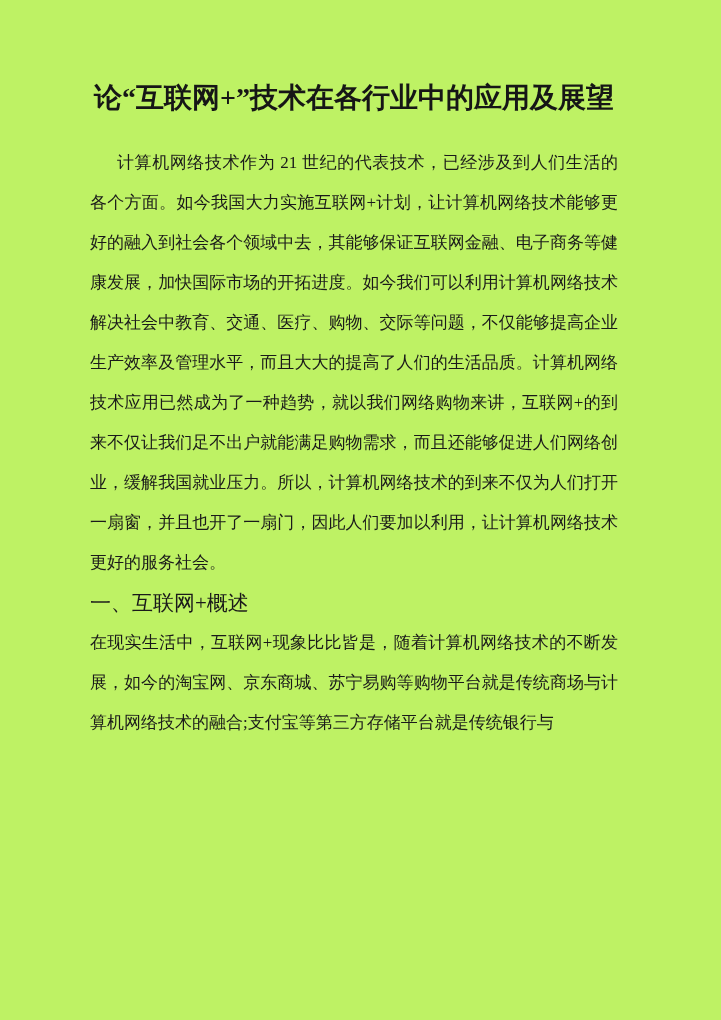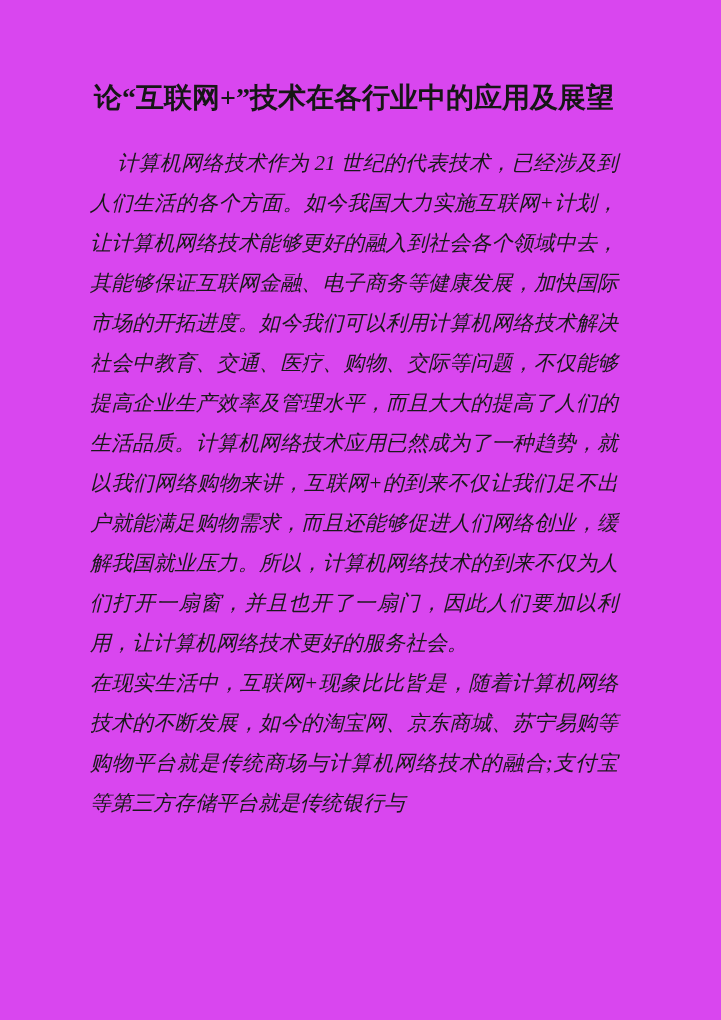--- a/index.html
+++ b/index.html
@@ -12,54 +12,54 @@
     height: 1020px;
     overflow: hidden;
     font-family: "Liberation Serif", "DejaVu Serif", serif;
     color: #1a1a1a;
   }
   .page {
     box-sizing: border-box;
     width: 721px;
     height: 1020px;
     padding: 71px 103px 0 90px;
-    background: #d946ef;
+    background: #bef264;
   }
   .doc-title {
     font-size: 28px;
     font-weight: bold;
     line-height: 54px;
     text-align: center;
     margin: 0 0 18px 0;
     color: #161616;
   }
   .para {
-    font-size: 21px;
+    font-size: 17px;
     line-height: 40px;
     text-align: justify;
     margin: 0;
     word-break: break-all;
     color: #1a1a1a;
-    font-style: italic;
   }
   .para.first-indent {
     text-indent: 27px;
   }
   .section-heading {
     font-size: 21px;
     line-height: 40px;
     font-weight: normal;
     margin: 0;
     color: #1a1a1a;
   }
 </style>
 </head>
 <body>
 
 <div class="page">
   <h1 class="doc-title">论“互联网+”技术在各行业中的应用及展望</h1>
 
   <p class="para first-indent">计算机网络技术作为 21 世纪的代表技术，已经涉及到人们生活的各个方面。如今我国大力实施互联网+计划，让计算机网络技术能够更好的融入到社会各个领域中去，其能够保证互联网金融、电子商务等健康发展，加快国际市场的开拓进度。如今我们可以利用计算机网络技术解决社会中教育、交通、医疗、购物、交际等问题，不仅能够提高企业生产效率及管理水平，而且大大的提高了人们的生活品质。计算机网络技术应用已然成为了一种趋势，就以我们网络购物来讲，互联网+的到来不仅让我们足不出户就能满足购物需求，而且还能够促进人们网络创业，缓解我国就业压力。所以，计算机网络技术的到来不仅为人们打开一扇窗，并且也开了一扇门，因此人们要加以利用，让计算机网络技术更好的服务社会。</p>
 
+  <h2 class="section-heading">一、互联网+概述</h2>
 
 
   <p class="para">在现实生活中，互联网+现象比比皆是，随着计算机网络技术的不断发展，如今的淘宝网、京东商城、苏宁易购等购物平台就是传统商场与计算机网络技术的融合;支付宝等第三方存储平台就是传统银行与</p>
 </div>
 
 </body></html>

